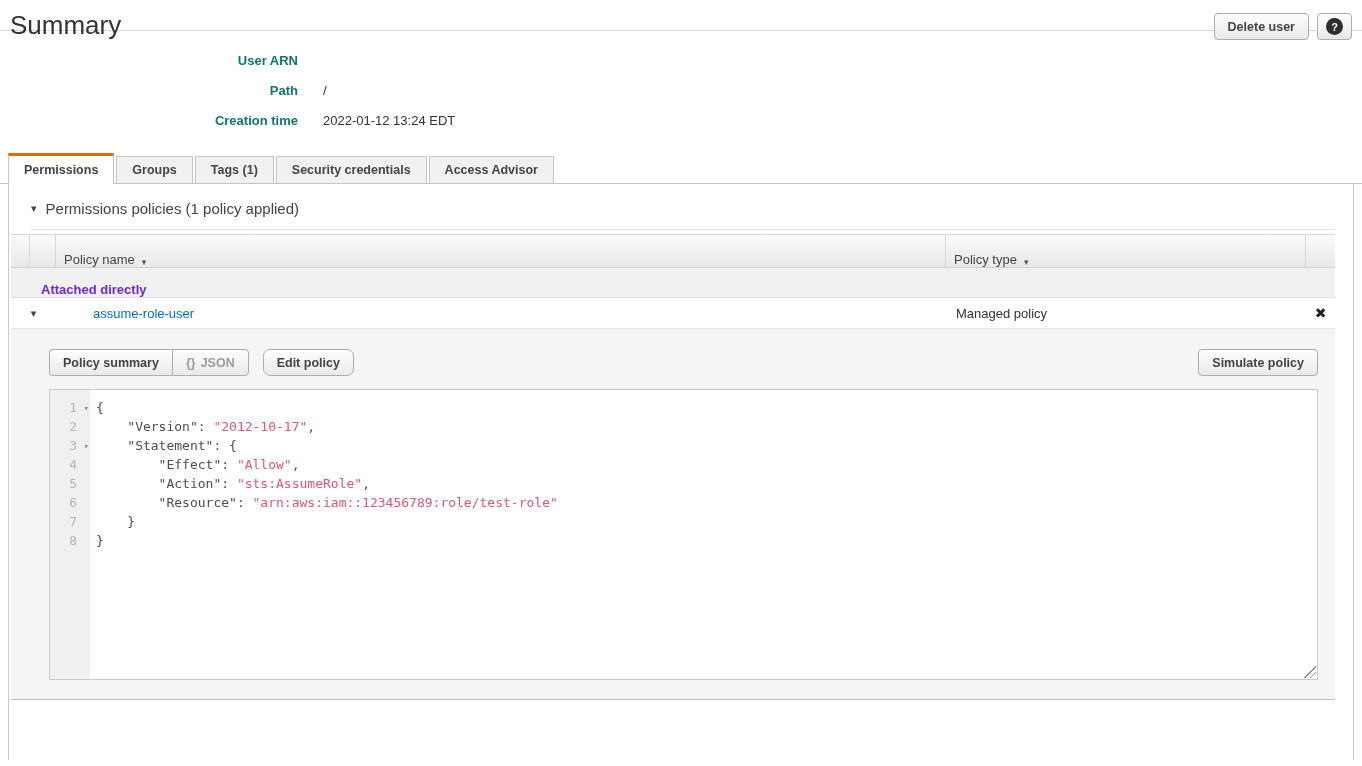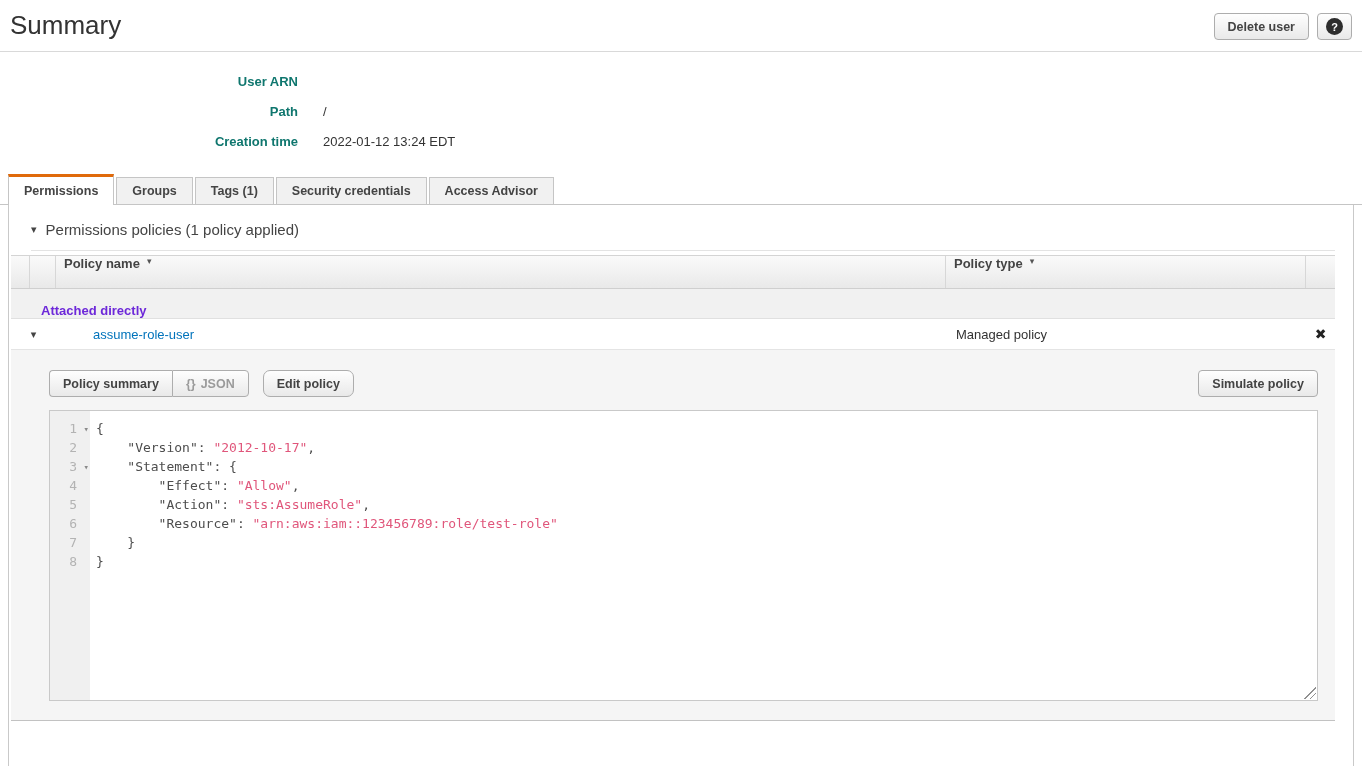--- a/index.html
+++ b/index.html
@@ -6,21 +6,21 @@
   html,body { width: 1362px; height: 766px; overflow: hidden; }
   body {
     font-family: "Liberation Sans", "DejaVu Sans", sans-serif;
     font-size: 13px;
     color: #333;
     background: #fff;
   }
   
   .page-header {
     display: flex; justify-content: space-between; align-items: flex-start;
-    padding: 10px 10px 0 10px; height: 52px;
+    padding: 10px 10px 0 10px; height: 31px;
     border-bottom: 1px solid #d9d9d9;
   }
   .page-title { font-size: 26px; font-weight: 400; color: #333; letter-spacing: 0; }
   .header-actions { display: flex; gap: 8px; padding-top: 3px; }
   .btn {
     display: inline-flex; align-items: center; justify-content: center;
     height: 27px; padding: 0 13px;
     background: linear-gradient(#fefefe, #e9e9e9);
     border: 1px solid #adadad; border-radius: 4px;
     font-size: 12.5px; font-weight: bold; color: #444;
@@ -96,22 +96,22 @@
     font-size: 12px; font-weight: bold; line-height: 1;
   }
   
   .policy-table { margin: 4px 2px 0 2px; width: 1324px; }
   .thead {
     display: flex; height: 34px;
     background: linear-gradient(#fafafa, #e9e9e9);
     border-top: 1px solid #d4d4d4; border-bottom: 1px solid #cfcfcf;
   }
   .th {
-    display: flex; align-items: flex-start;
-    font-weight: bold; color: #444;
+    display: flex; align-items: flex-end;
+    font-weight: normal; color: #444;
     border-right: 1px solid #d7d7d7;
     padding-left: 8px; cursor: pointer;
   }
   .th.no-border { border-right: none; }
   .col-expand1 { width: 19px; }
   .col-expand2 { width: 26px; }
   .col-name { width: 890px; }
   .col-type { width: 360px; }
   .col-remove { width: 29px; }
   .sort-caret { font-size: 9px; color: #555; margin-left: 7px; }

